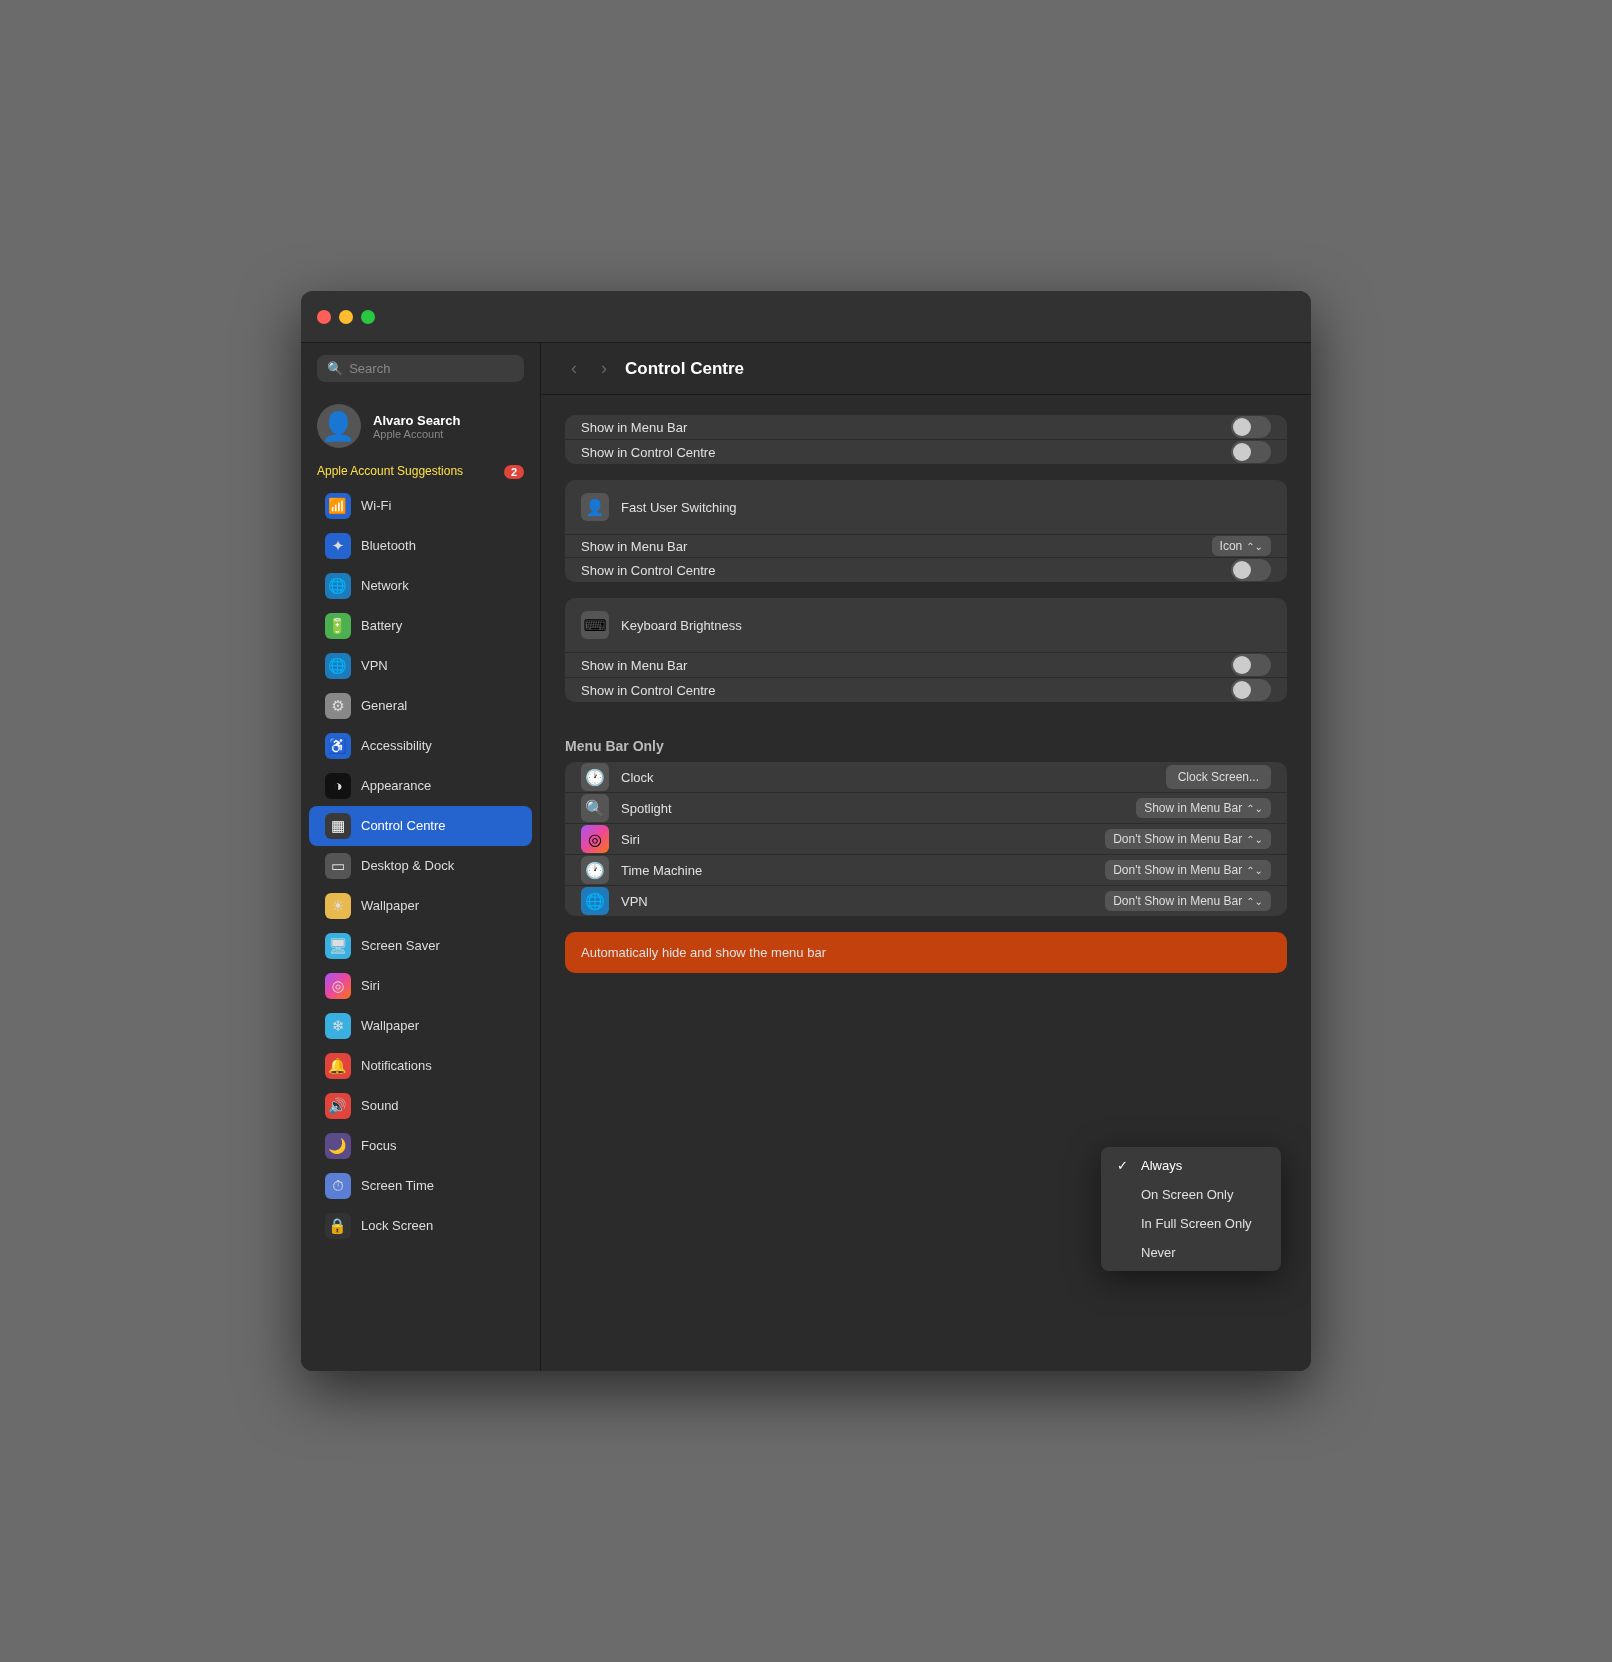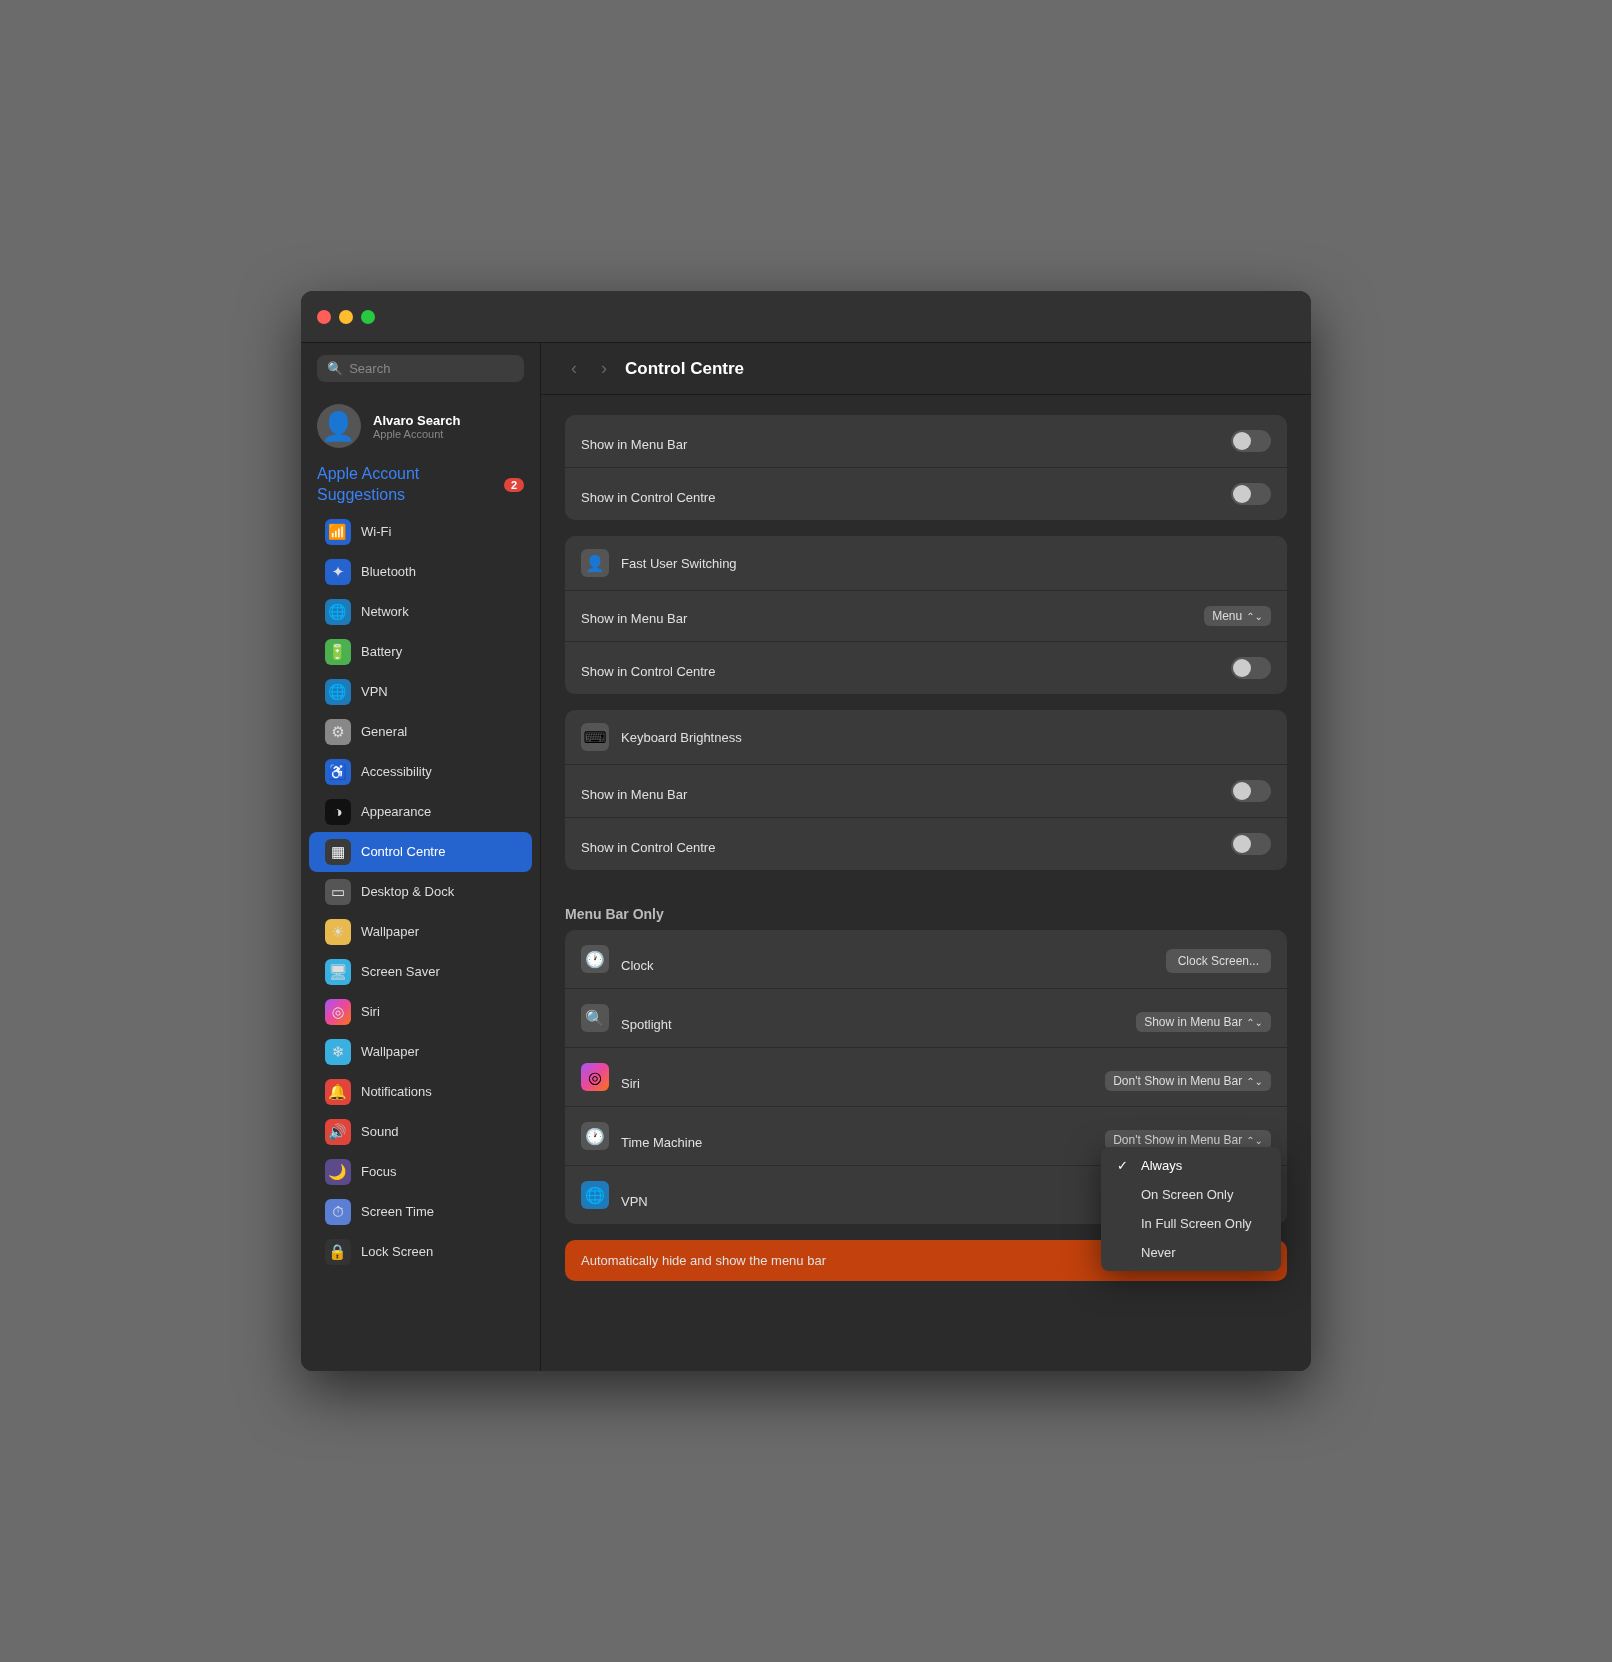--- a/index.html
+++ b/index.html
@@ -112,22 +112,22 @@
     .sidebar-scroll::-webkit-scrollbar { width: 6px; }
     .sidebar-scroll::-webkit-scrollbar-track { background: transparent; }
     .sidebar-scroll::-webkit-scrollbar-thumb { background: #555; border-radius: 3px; }
     .suggestions-row {
       display: flex;
       align-items: center;
       padding: 6px 16px 6px 16px;
       justify-content: space-between;
     }
     .suggestions-label {
-      color: #3b82f6;
-      font-size: 16px;
+      color: #fde047;
+      font-size: 12px;
       line-height: 1.3;
     }
     .badge {
       background: #e0443a;
       color: #fff;
       border-radius: 10px;
       font-size: 11px;
       font-weight: 600;
       padding: 1px 7px;
       min-width: 20px;
@@ -216,22 +216,22 @@
     .main-scroll::-webkit-scrollbar-track { background: transparent; }
     .main-scroll::-webkit-scrollbar-thumb { background: #555; border-radius: 4px; }
     .settings-section {
       background: #3a3a3a;
       border-radius: 10px;
       margin-bottom: 16px;
       overflow: hidden;
     }
     .section-row {
       display: flex;
-      align-items: flex-end;
-      padding: 15px 16px;
+      align-items: center;
+      padding: 1px 16px;
       border-bottom: 1px solid #2b2b2b;
       gap: 12px;
     }
     .section-row:last-child { border-bottom: none; }
     .section-header-row {
       display: flex;
       align-items: center;
       padding: 13px 16px;
       gap: 12px;
       border-bottom: 1px solid #2b2b2b;
@@ -482,21 +482,21 @@
         </div>
 
         <div class="settings-section">
           <div class="section-header-row">
             <div class="section-icon">👤</div>
             <span class="section-label">Fast User Switching</span>
           </div>
           <div class="section-row">
             <span class="section-label">Show in Menu Bar</span>
             <button class="dropdown-pill">
-              <span>Menu</span>
+              <span>Icon</span>
               <span class="chevron">⌃⌄</span>
             </button>
           </div>
           <div class="section-row">
             <span class="section-label">Show in Control Centre</span>
             <div class="toggle off"></div>
           </div>
         </div>
 
         <div class="settings-section">

